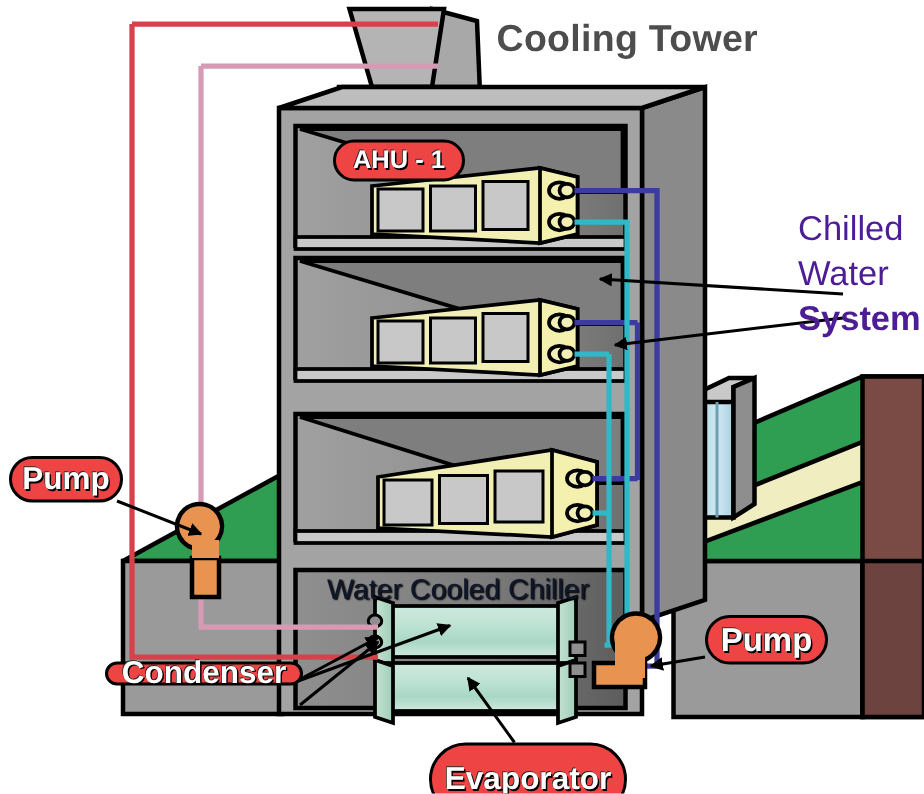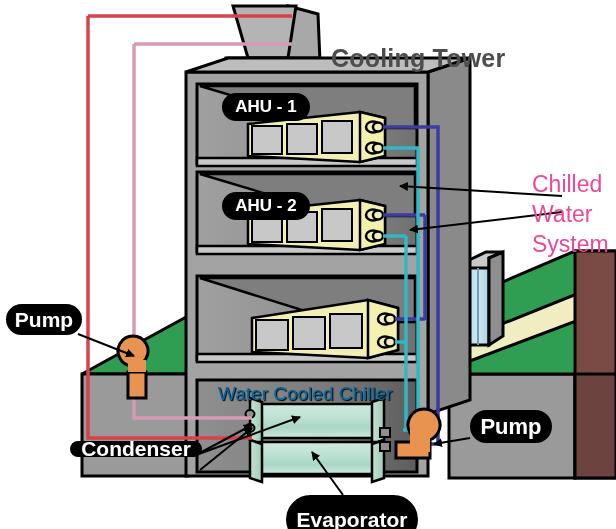--- a/index.html
+++ b/index.html
@@ -5,30 +5,30 @@
   html,body{margin:0;padding:0;background:#ffffff;}
   body{width:616px;height:529px;overflow:hidden;
        font-family:"Liberation Sans","DejaVu Sans",sans-serif;}
   #stage{position:relative;width:616px;height:529px;background:#fff;}
   #stage svg{position:absolute;left:0;top:0;}
 
   
   .pill{
     position:absolute;
     display:flex;align-items:center;justify-content:center;
-    background:#000000;border:2.5px solid #000;border-radius:999px;
+    background:#ef4444;border:2.5px solid #000;border-radius:999px;
     color:#ffffff;font-weight:bold;
     text-shadow:1px 1px 0 #000, -0.5px -0.5px 0 #2b2b2b;
     white-space:nowrap;
     box-sizing:border-box;
   }
-  .plaintext{position:absolute;white-space:pre;margin-top:32px;}
+  .plaintext{position:absolute;white-space:pre;}
   .title-ct{color:#4d4d4d;font-weight:bold;font-size:25px;letter-spacing:0.2px;}
-  .note{color:#ec4899;font-size:23px;line-height:28px;font-weight:normal;}
-  .wcc{position:absolute;color:#0369a1;font-size:19px;font-weight:normal;
+  .note{color:#4c1d95;font-size:23px;line-height:28px;font-weight:normal;}
+  .wcc{position:absolute;color:#0f172a;font-size:19px;font-weight:normal;
        text-shadow:1px 1px 1px #000;white-space:nowrap;}
 </style>
 </head>
 <body>
 
 <div id="stage">
 
   <svg width="616" height="529" viewBox="0 0 616 529">
     <defs>
       <linearGradient id="vesselGrad" x1="0" y1="0" x2="0" y2="1">
@@ -209,30 +209,29 @@
       <line x1="196" y1="455" x2="252" y2="425" marker-end="url(#arrowBlk)"></line>
       <line x1="200" y1="470" x2="252" y2="428" marker-end="url(#arrowBlk)"></line>
       <line x1="343" y1="495" x2="312" y2="452" marker-end="url(#arrowBlk)"></line>
     </g>
   </svg>
 
   <div class="plaintext title-ct" style="left:331px;top:12px;">Cooling Tower</div>
 
   <div class="plaintext note" style="left:532px;top:138px;">Chilled</div>
   <div class="plaintext note" style="left:532px;top:168px;">Water</div>
-  <div class="plaintext note" style="left:532px;top:198px;">System</div>
+  <div class="plaintext note" style="left:532px;top:198px;font-weight:bold;">System</div>
 
   <div class="wcc" style="left:218px;top:383px;">Water Cooled Chiller</div>
 
   <div class="pill" style="left:6px;top:304px;width:76px;height:31px;font-size:21px;">Pump</div>
 
   <div class="pill" style="left:470px;top:410px;width:82px;height:33px;font-size:22px;">Pump</div>
 
   <div class="pill" style="left:70px;top:441px;width:132px;height:16px;font-size:21px;">Condenser</div>
 
   <div class="pill" style="left:286px;top:495px;width:132px;height:49px;font-size:21px;">Evaporator</div>
 
   <div class="pill" style="left:222px;top:93px;width:88px;height:28px;font-size:17px;">AHU - 1</div>
 
-  <div class="pill" style="left:222px;top:192px;width:88px;height:28px;font-size:17px;">AHU - 2</div>
 
 
 </div>
 
 </body></html>

